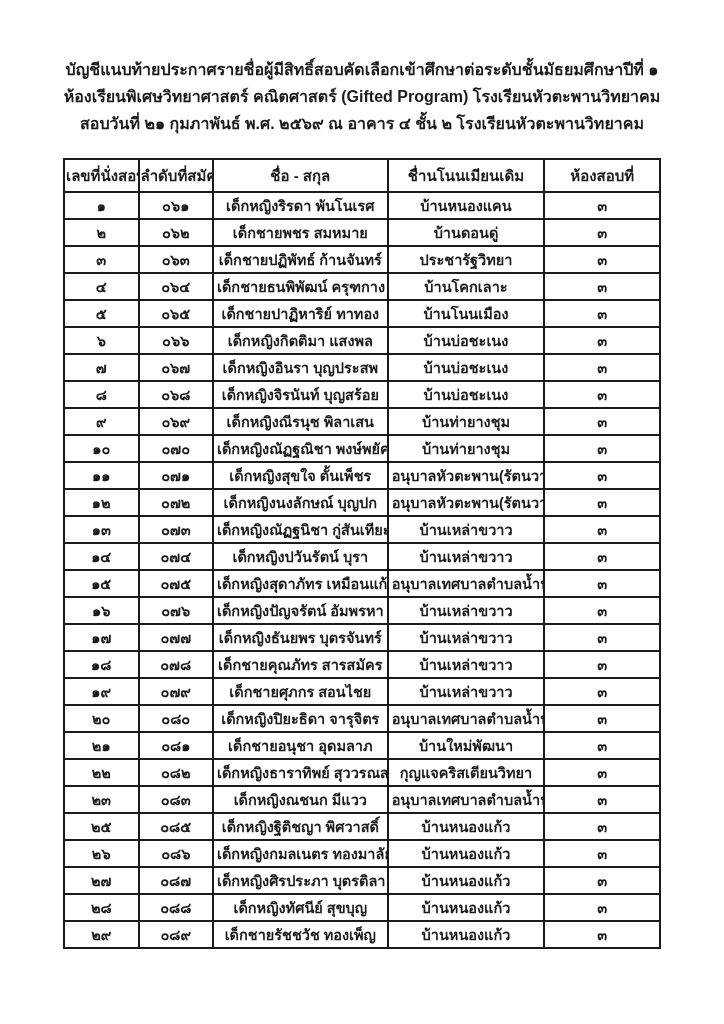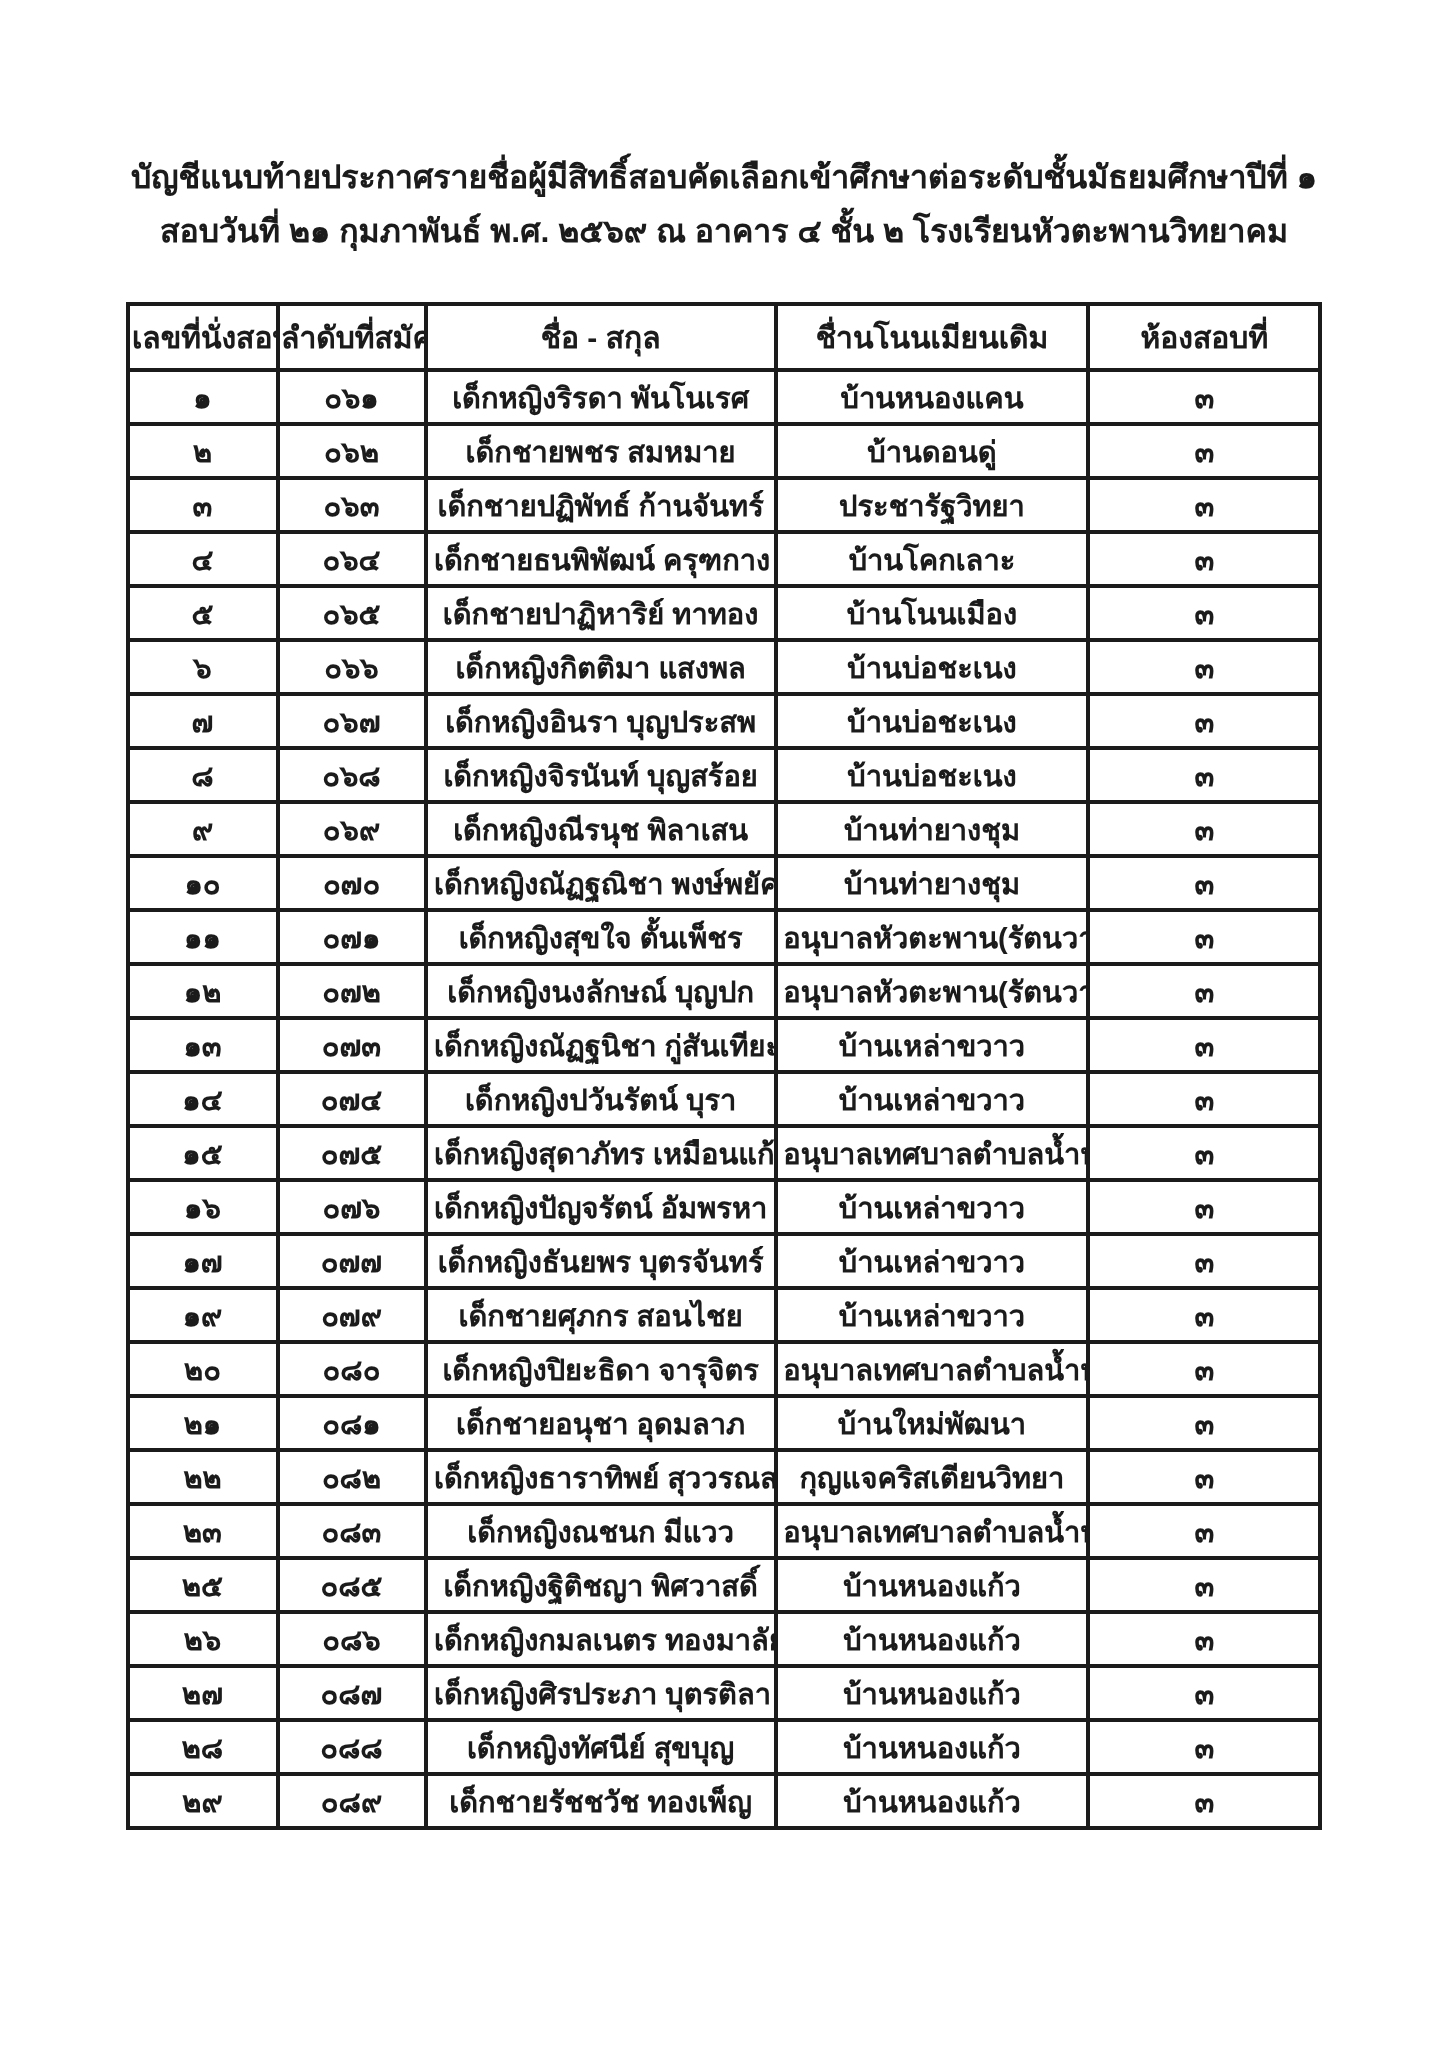--- a/index.html
+++ b/index.html
@@ -13,21 +13,21 @@
     position: relative;
     width: 724px;
     height: 1024px;
     margin: 0 auto;
     background: #ffffff;
     color: #1b1b1b;
     overflow: hidden;
   }
 
   .doc-header {
-    padding-top: 76px;
+    padding-top: 56px;
     text-align: center;
     font-weight: 700;
     font-size: 16px;
     line-height: 27px;
     color: #1b1b1b;
   }
 
   .doc-header .title-line {
     white-space: nowrap;
   }
@@ -73,20 +73,21 @@
   td.cell-center { text-align: center; }
   td.cell-left   { text-align: center; padding-left: 5px; }
 </style>
 </head>
 <body>
 
 <div class="page">
 
   <div class="doc-header">
     <div class="title-line">บัญชีแนบท้ายประกาศรายชื่อผู้มีสิทธิ์สอบคัดเลือกเข้าศึกษาต่อระดับชั้นมัธยมศึกษาปีที่ ๑</div>
+    <div class="title-line">ห้องเรียนพิเศษวิทยาศาสตร์ คณิตศาสตร์ (Gifted Program) โรงเรียนหัวตะพานวิทยาคม</div>
     <div class="title-line">สอบวันที่ ๒๑ กุมภาพันธ์ พ.ศ. ๒๕๖๙ ณ อาคาร ๔ ชั้น ๒ โรงเรียนหัวตะพานวิทยาคม</div>
   </div>
 
   <table class="roster">
     <colgroup>
       <col class="c-seat">
       <col class="c-order">
       <col class="c-name">
       <col class="c-school">
       <col class="c-room">
@@ -214,20 +215,27 @@
           <td class="cell-center">๓</td>
         </tr>
         <tr>
           <td class="cell-center">๑๗</td>
           <td class="cell-center">๐๗๗</td>
           <td class="cell-left">เด็กหญิงธันยพร บุตรจันทร์</td>
           <td class="cell-left">บ้านเหล่าขวาว</td>
           <td class="cell-center">๓</td>
         </tr>
         <tr>
+          <td class="cell-center">๑๘</td>
+          <td class="cell-center">๐๗๘</td>
+          <td class="cell-left">เด็กชายคุณภัทร สารสมัคร</td>
+          <td class="cell-left">บ้านเหล่าขวาว</td>
+          <td class="cell-center">๓</td>
+        </tr>
+        <tr>
           <td class="cell-center">๑๙</td>
           <td class="cell-center">๐๗๙</td>
           <td class="cell-left">เด็กชายศุภกร สอนไชย</td>
           <td class="cell-left">บ้านเหล่าขวาว</td>
           <td class="cell-center">๓</td>
         </tr>
         <tr>
           <td class="cell-center">๒๐</td>
           <td class="cell-center">๐๘๐</td>
           <td class="cell-left">เด็กหญิงปิยะธิดา จารุจิตร</td>

